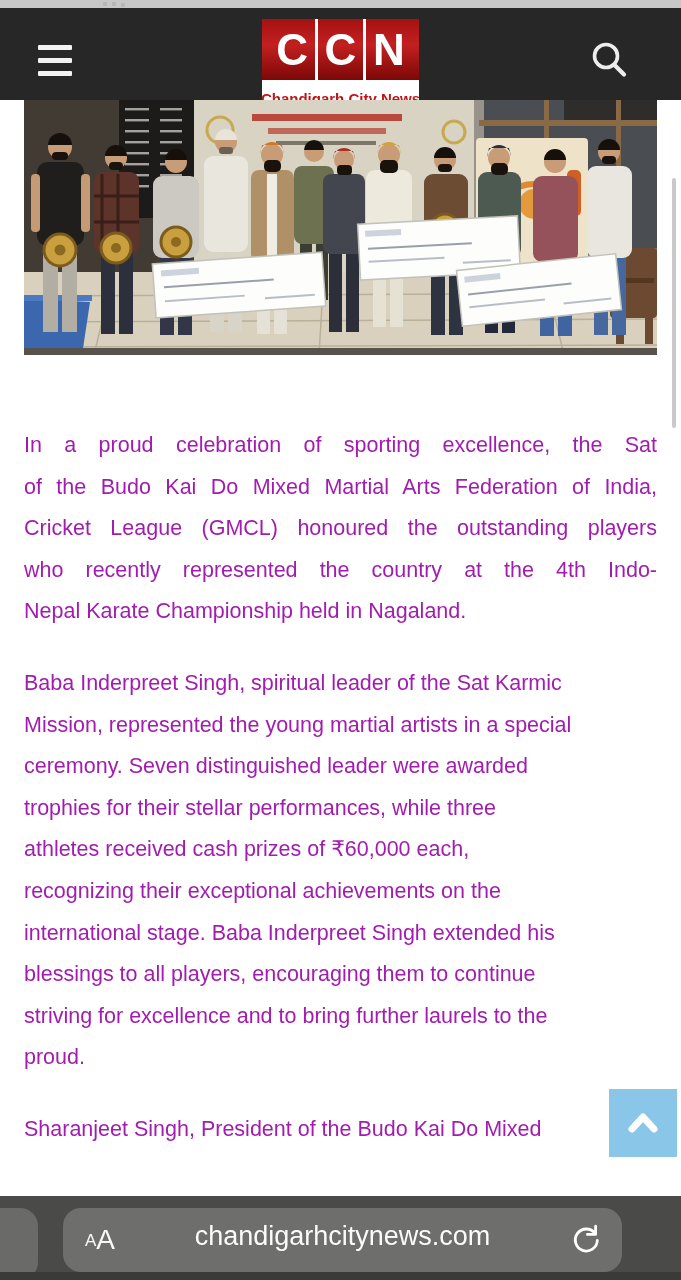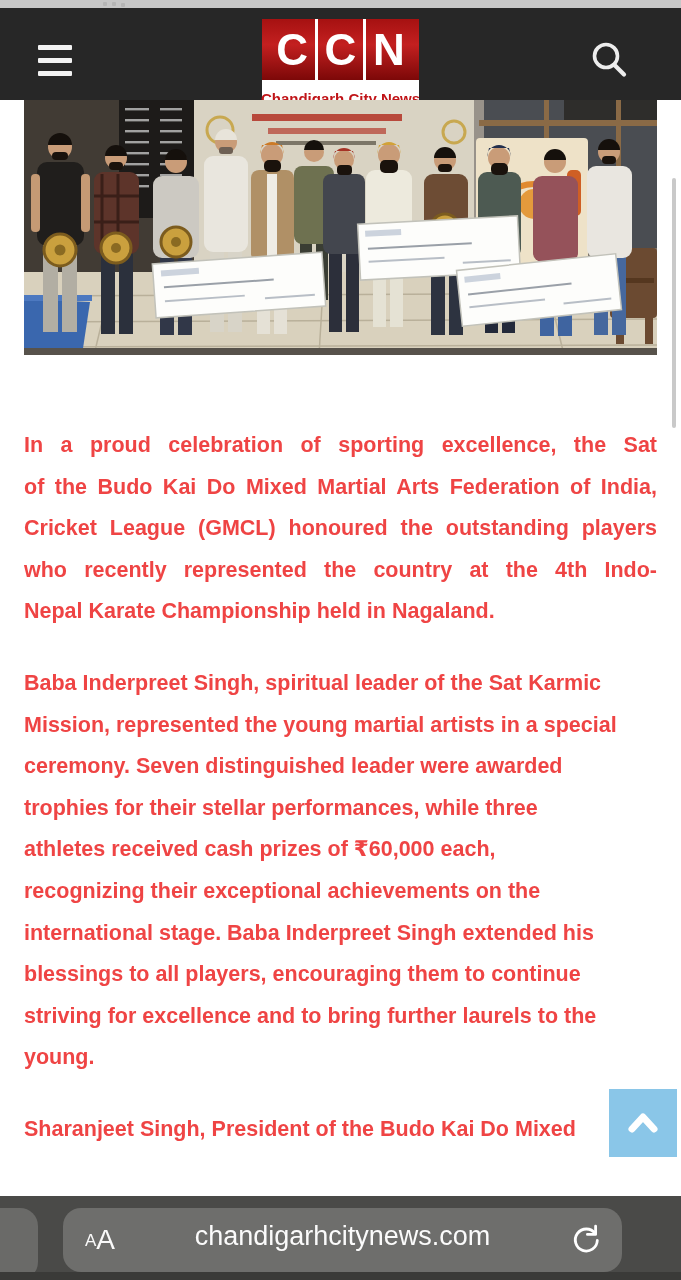--- a/index.html
+++ b/index.html
@@ -22,22 +22,22 @@
   .logo-letter{color:#ffffff;font-weight:700;font-size:44px;line-height:61px;padding:0 7px;}
   .logo-sep{width:2.5px;height:61px;background:#ffffff;}
   .logo-white{height:36px;background:#ffffff;display:flex;align-items:center;justify-content:center;}
   .logo-tagline{color:#c01418;font-weight:700;font-size:15px;white-space:nowrap;}
   .search-btn{position:absolute;left:589px;top:32px;width:42px;height:42px;background:none;border:none;padding:0;cursor:pointer;}
 
   
   .photo-wrap{position:absolute;left:24px;top:100px;width:633px;height:255px;background:#8a8378;overflow:hidden;}
 
   
-  .article{position:absolute;left:24px;top:425px;width:633px;color:#ef4444;
-           font-size:21.5px;line-height:41.6px;font-weight:bold;}
+  .article{position:absolute;left:24px;top:425px;width:633px;color:#a21caf;
+           font-size:21.5px;line-height:41.6px;}
   .para{margin:0 0 30px 0;}
   .line{min-height:41.6px;}
   .line.stretch{text-align:justify;text-align-last:justify;}
 
   
   .scrollbar-thumb{position:absolute;left:672px;top:178px;width:4px;height:250px;
                    background:#c9c9c9;border-radius:2px;}
 
   
   .scroll-top{position:absolute;left:609px;top:1089px;width:68px;height:68px;background:#8ac6e8;
@@ -321,21 +321,21 @@
       <div class="para">
         <div class="line">Baba Inderpreet Singh, spiritual leader of the Sat Karmic</div>
         <div class="line">Mission, represented the young martial artists in a special</div>
         <div class="line">ceremony. Seven distinguished leader were awarded</div>
         <div class="line">trophies for their stellar performances, while three</div>
         <div class="line">athletes received cash prizes of ₹60,000 each,</div>
         <div class="line">recognizing their exceptional achievements on the</div>
         <div class="line">international stage. Baba Inderpreet Singh extended his</div>
         <div class="line">blessings to all players, encouraging them to continue</div>
         <div class="line">striving for excellence and to bring further laurels to the</div>
-        <div class="line">young.</div>
+        <div class="line">proud.</div>
       </div>
       <div class="para">
         <div class="line">Sharanjeet Singh, President of the Budo Kai Do Mixed</div>
       </div>
     </div>
 
   <div class="scrollbar-thumb"></div>
 
   <button class="scroll-top" aria-label="scroll to top">
     <svg width="40" height="30" viewBox="0 0 40 30">

